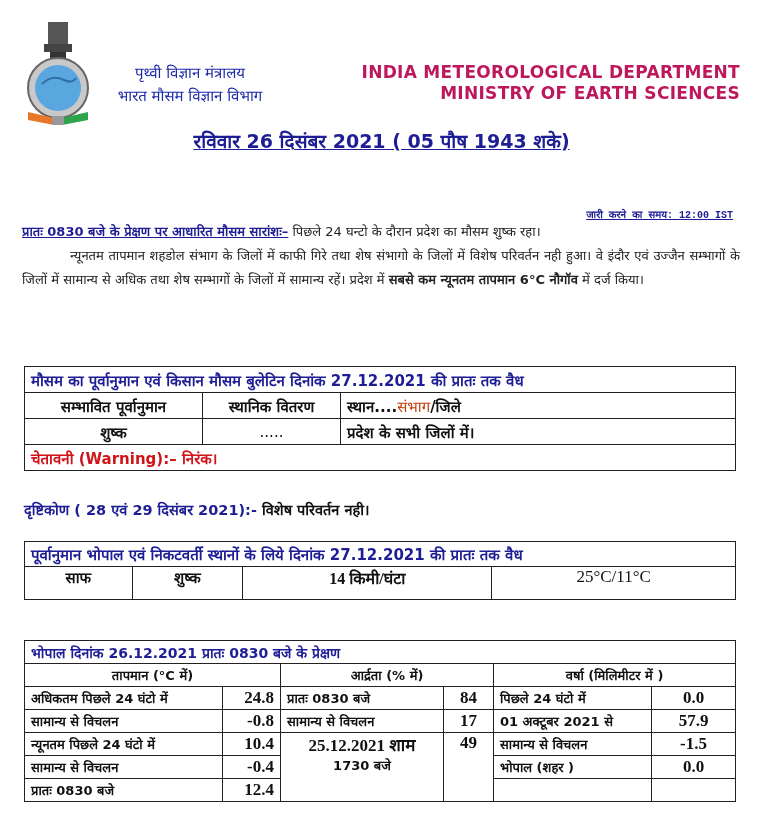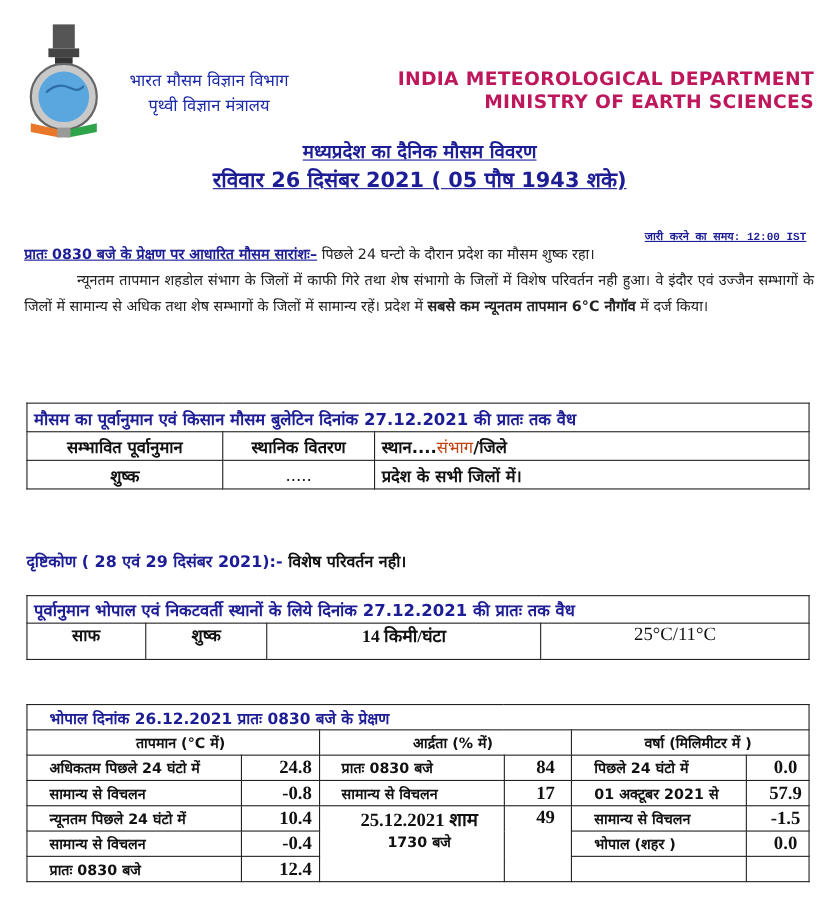--- a/index.html
+++ b/index.html
@@ -32,52 +32,51 @@
   #t1 { left:24px; top:366px; width:712px; }
   #t1 td { height:25px; }
   #t1 .h td { font-weight:bold; font-size:15px; }
 
   #outlook { left:24px; top:499px; font-family:"DejaVu Sans",sans-serif; font-size:14.5px; font-weight:bold; }
 
   #t2 { left:24px; top:541px; width:712px; }
   #t2 td { height:24px; }
 
   #t3 { left:24px; top:640px; width:712px; }
-  #t3 td { height:22px; font-size:13px; font-weight:bold;padding-left:20px; }
+  #t3 td { height:22px; font-size:13px; font-weight:bold; }
   .num { font-family:"Liberation Serif","DejaVu Serif",serif; font-size:17px !important; text-align:right; font-weight:bold; }
 </style>
 </head>
 <body>
 
 <div id="logo" class="abs">
   <svg width="76" height="105" viewBox="0 0 76 105">
     <rect x="28" y="0" width="20" height="22" fill="#555"></rect>
     <rect x="24" y="22" width="28" height="8" fill="#444"></rect>
     <rect x="30" y="30" width="16" height="6" fill="#333"></rect>
     <circle cx="38" cy="66" r="30" fill="#c9c9c9" stroke="#666" stroke-width="2"></circle>
     <circle cx="38" cy="66" r="23" fill="#5aa6de"></circle>
     <path d="M22 62 q10 -10 22 -4 q8 4 12 -2" stroke="#2e6fa8" fill="none" stroke-width="2"></path>
     <path d="M8 90 l26 6 l0 7 l-26 -5 z" fill="#e8772a"></path>
     <path d="M68 90 l-26 6 l0 7 l26 -5 z" fill="#2ea34a"></path>
     <rect x="32" y="94" width="12" height="9" fill="#999"></rect>
   </svg>
 </div>
 
 <div id="hindi-org" class="abs">
+  <div>पृथ्वी विज्ञान मंत्रालय</div>
   <div>भारत मौसम विज्ञान विभाग</div>
-  <div>पृथ्वी विज्ञान मंत्रालय</div>
 </div>
 
 <div id="eng-org" class="abs">
   <div>INDIA METEOROLOGICAL DEPARTMENT</div>
   <div>MINISTRY OF EARTH SCIENCES</div>
 </div>
 
 <div id="titles" class="abs">
-  <div class="t2">मध्यप्रदेश का दैनिक मौसम विवरण</div>
   <div class="t3">रविवार 26 दिसंबर 2021 ( 05 पौष 1943 शके)</div>
 </div>
 
 <div id="issue-time" class="abs">जारी करने का समय: 12:00 IST</div>
 
 <div id="summary" class="abs">
   <div><span class="lead">प्रातः 0830 बजे के प्रेक्षण पर आधारित मौसम सारांशः–</span><span> पिछले 24 घन्टो के दौरान प्रदेश का मौसम शुष्क रहा।</span></div>
   <div class="p2"><span>न्यूनतम तापमान शहडोल संभाग के जिलों में काफी गिरे तथा शेष संभागो के जिलों में विशेष परिवर्तन नही हुआ। वे इंदौर एवं उज्जैन सम्भागों के जिलों में सामान्य से अधिक तथा शेष सम्भागों के जिलों में सामान्य रहें। प्रदेश में </span><b>सबसे कम न्यूनतम तापमान 6°C नौगॉव</b><span> में दर्ज किया।</span></div>
 </div>
 
@@ -88,20 +87,23 @@
       </tr>
   <tr class="h">
     <td style="width:165px;text-align:center">सम्भावित पूर्वानुमान</td>
     <td style="width:125px;text-align:center">स्थानिक वितरण</td>
     <td><span>स्थान....</span><span style="color:#c2410c;font-weight:normal">संभाग</span><span>/जिले</span></td>
   </tr>
   <tr class="h">
     <td style="text-align:center">शुष्क</td>
     <td style="text-align:center;font-weight:normal">.....</td>
     <td>प्रदेश के सभी जिलों में।</td>
+  </tr>
+  <tr>
+    <td colspan="3" class="red bold" style="font-size:15px"><span>चेतावनी (Warning):–</span><span> निरंक।</span></td>
   </tr>
 </tbody>
   </table>
 
 <div id="outlook" class="abs"><span class="blue" style="color:#1d1d95">दृष्टिकोण ( 28 एवं 29 दिसंबर 2021):-</span><span> विशेष परिवर्तन नही।</span></div>
 
 <table id="t2">
   <tbody>
       <tr>
         <td colspan="4" class="th-blue">पूर्वानुमान भोपाल एवं निकटवर्ती स्थानों के लिये दिनांक 27.12.2021 की प्रातः तक वैध</td>

